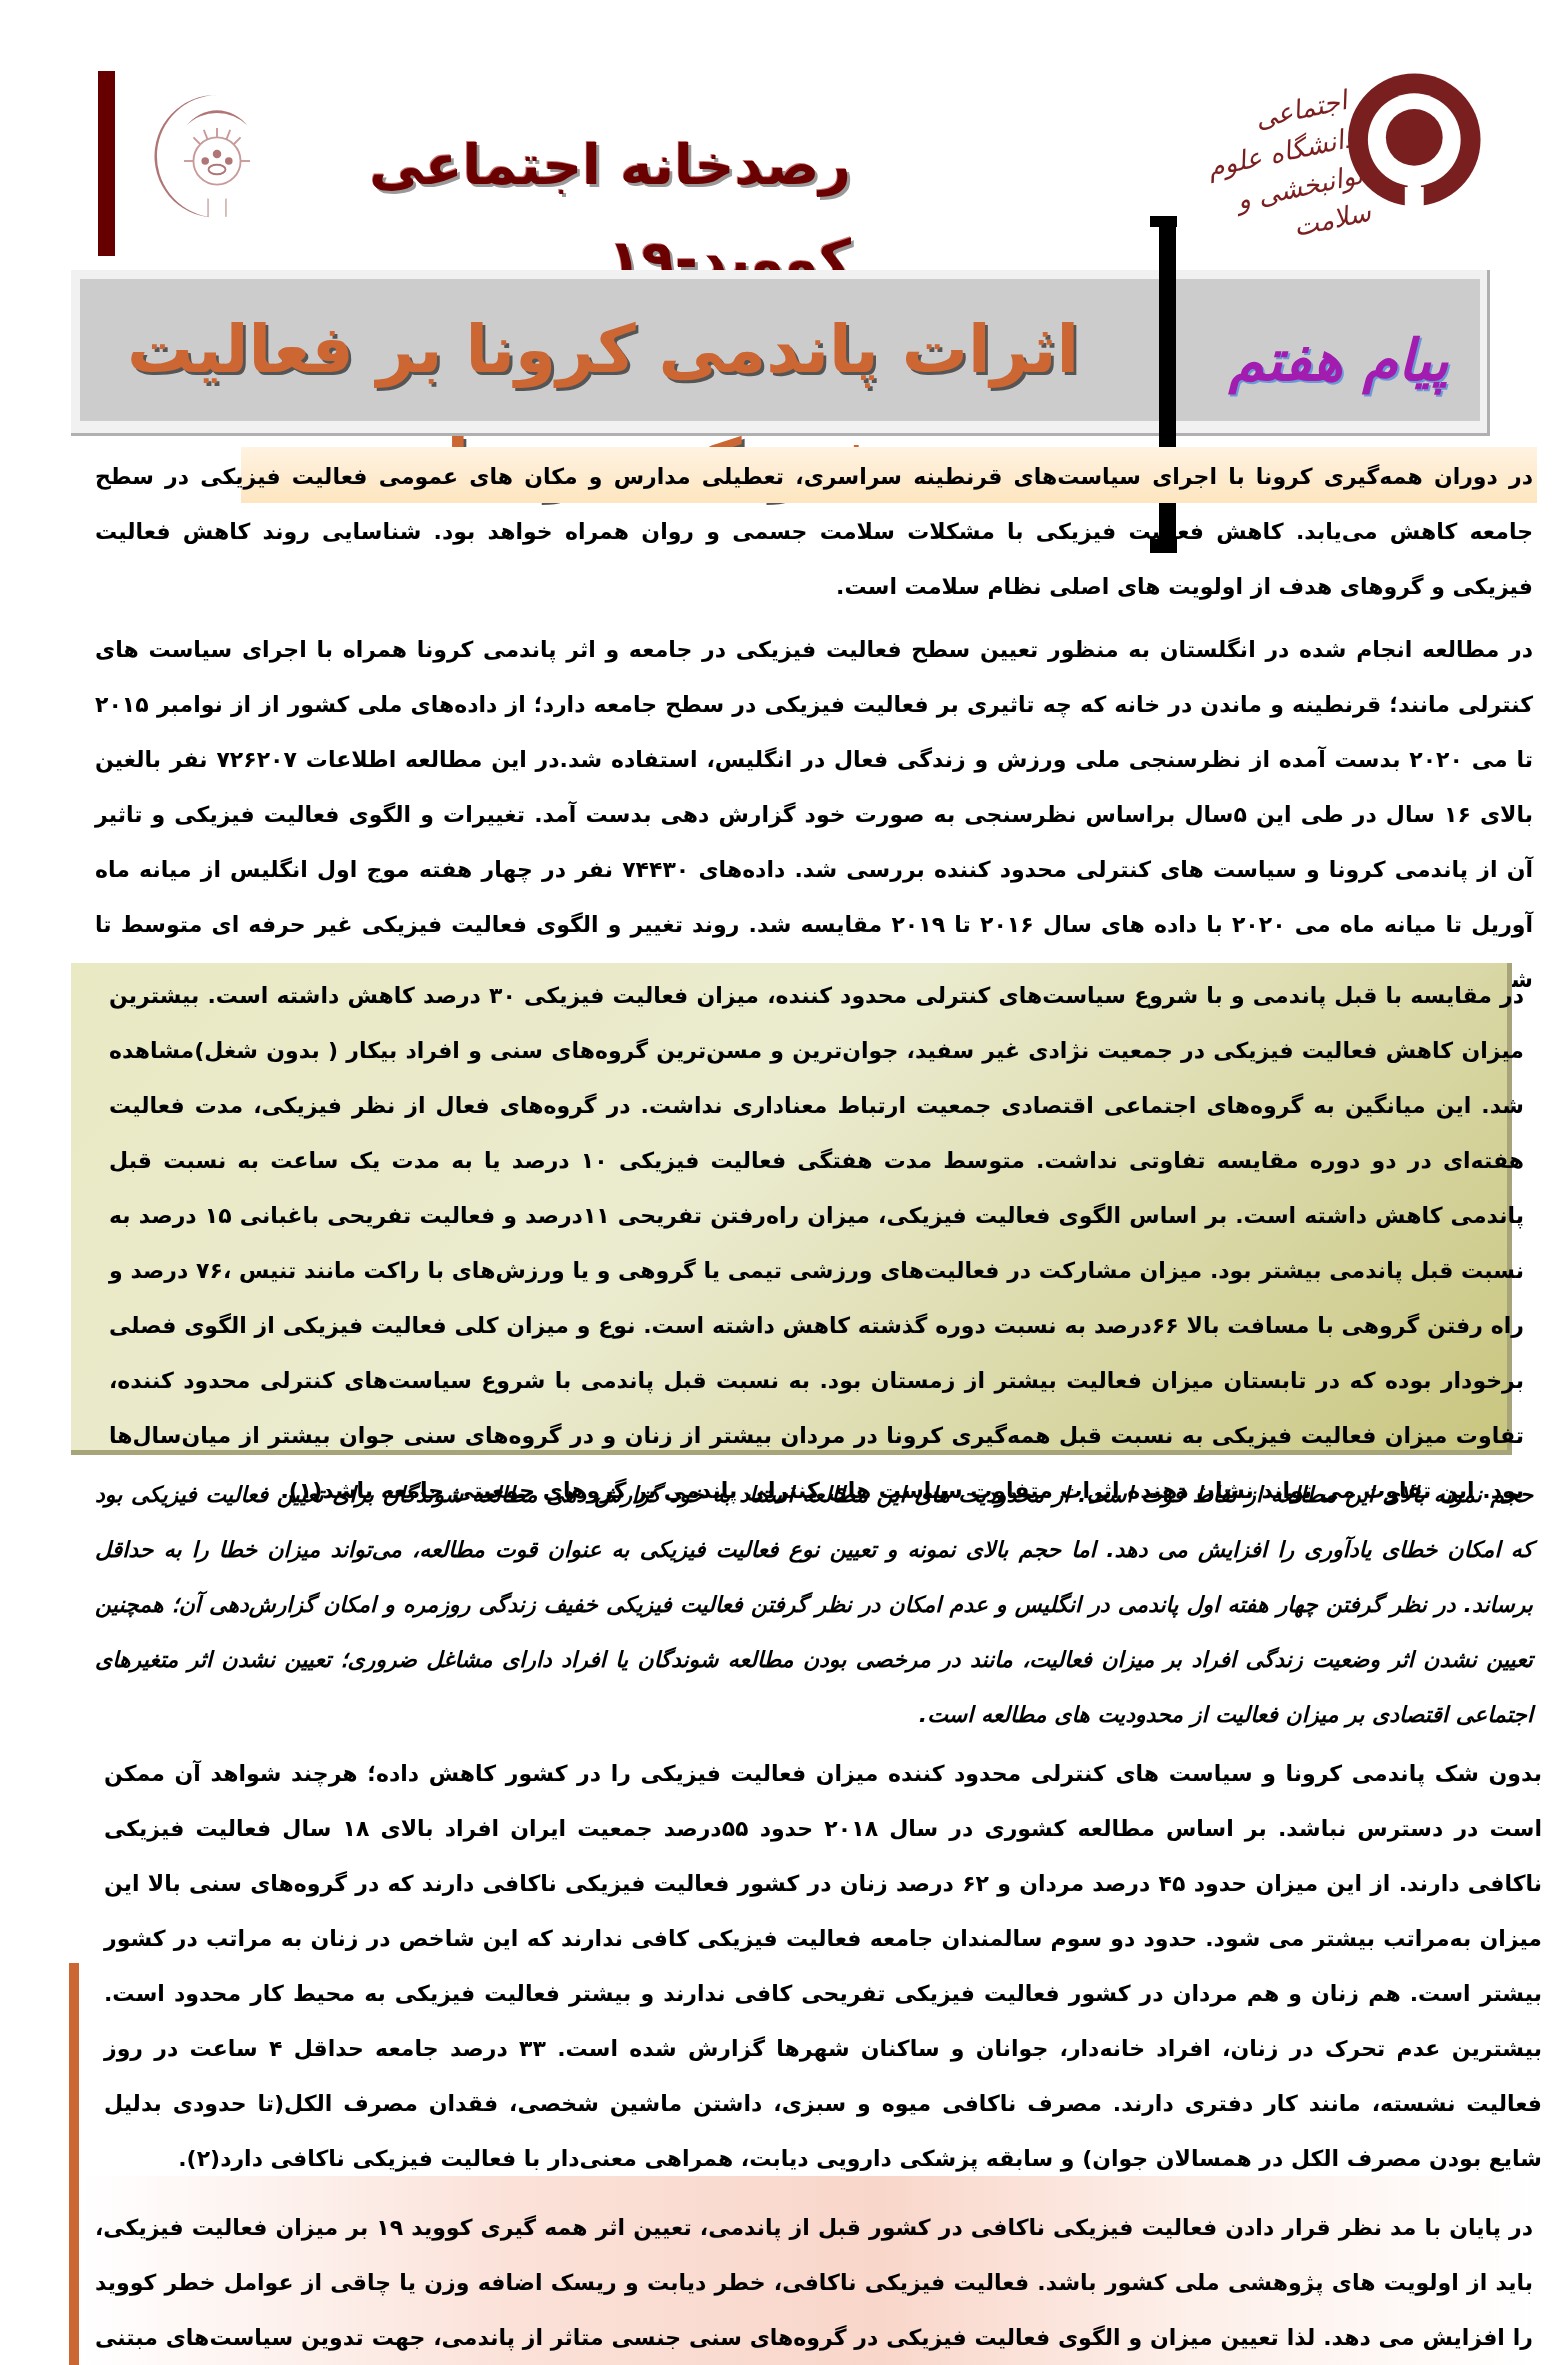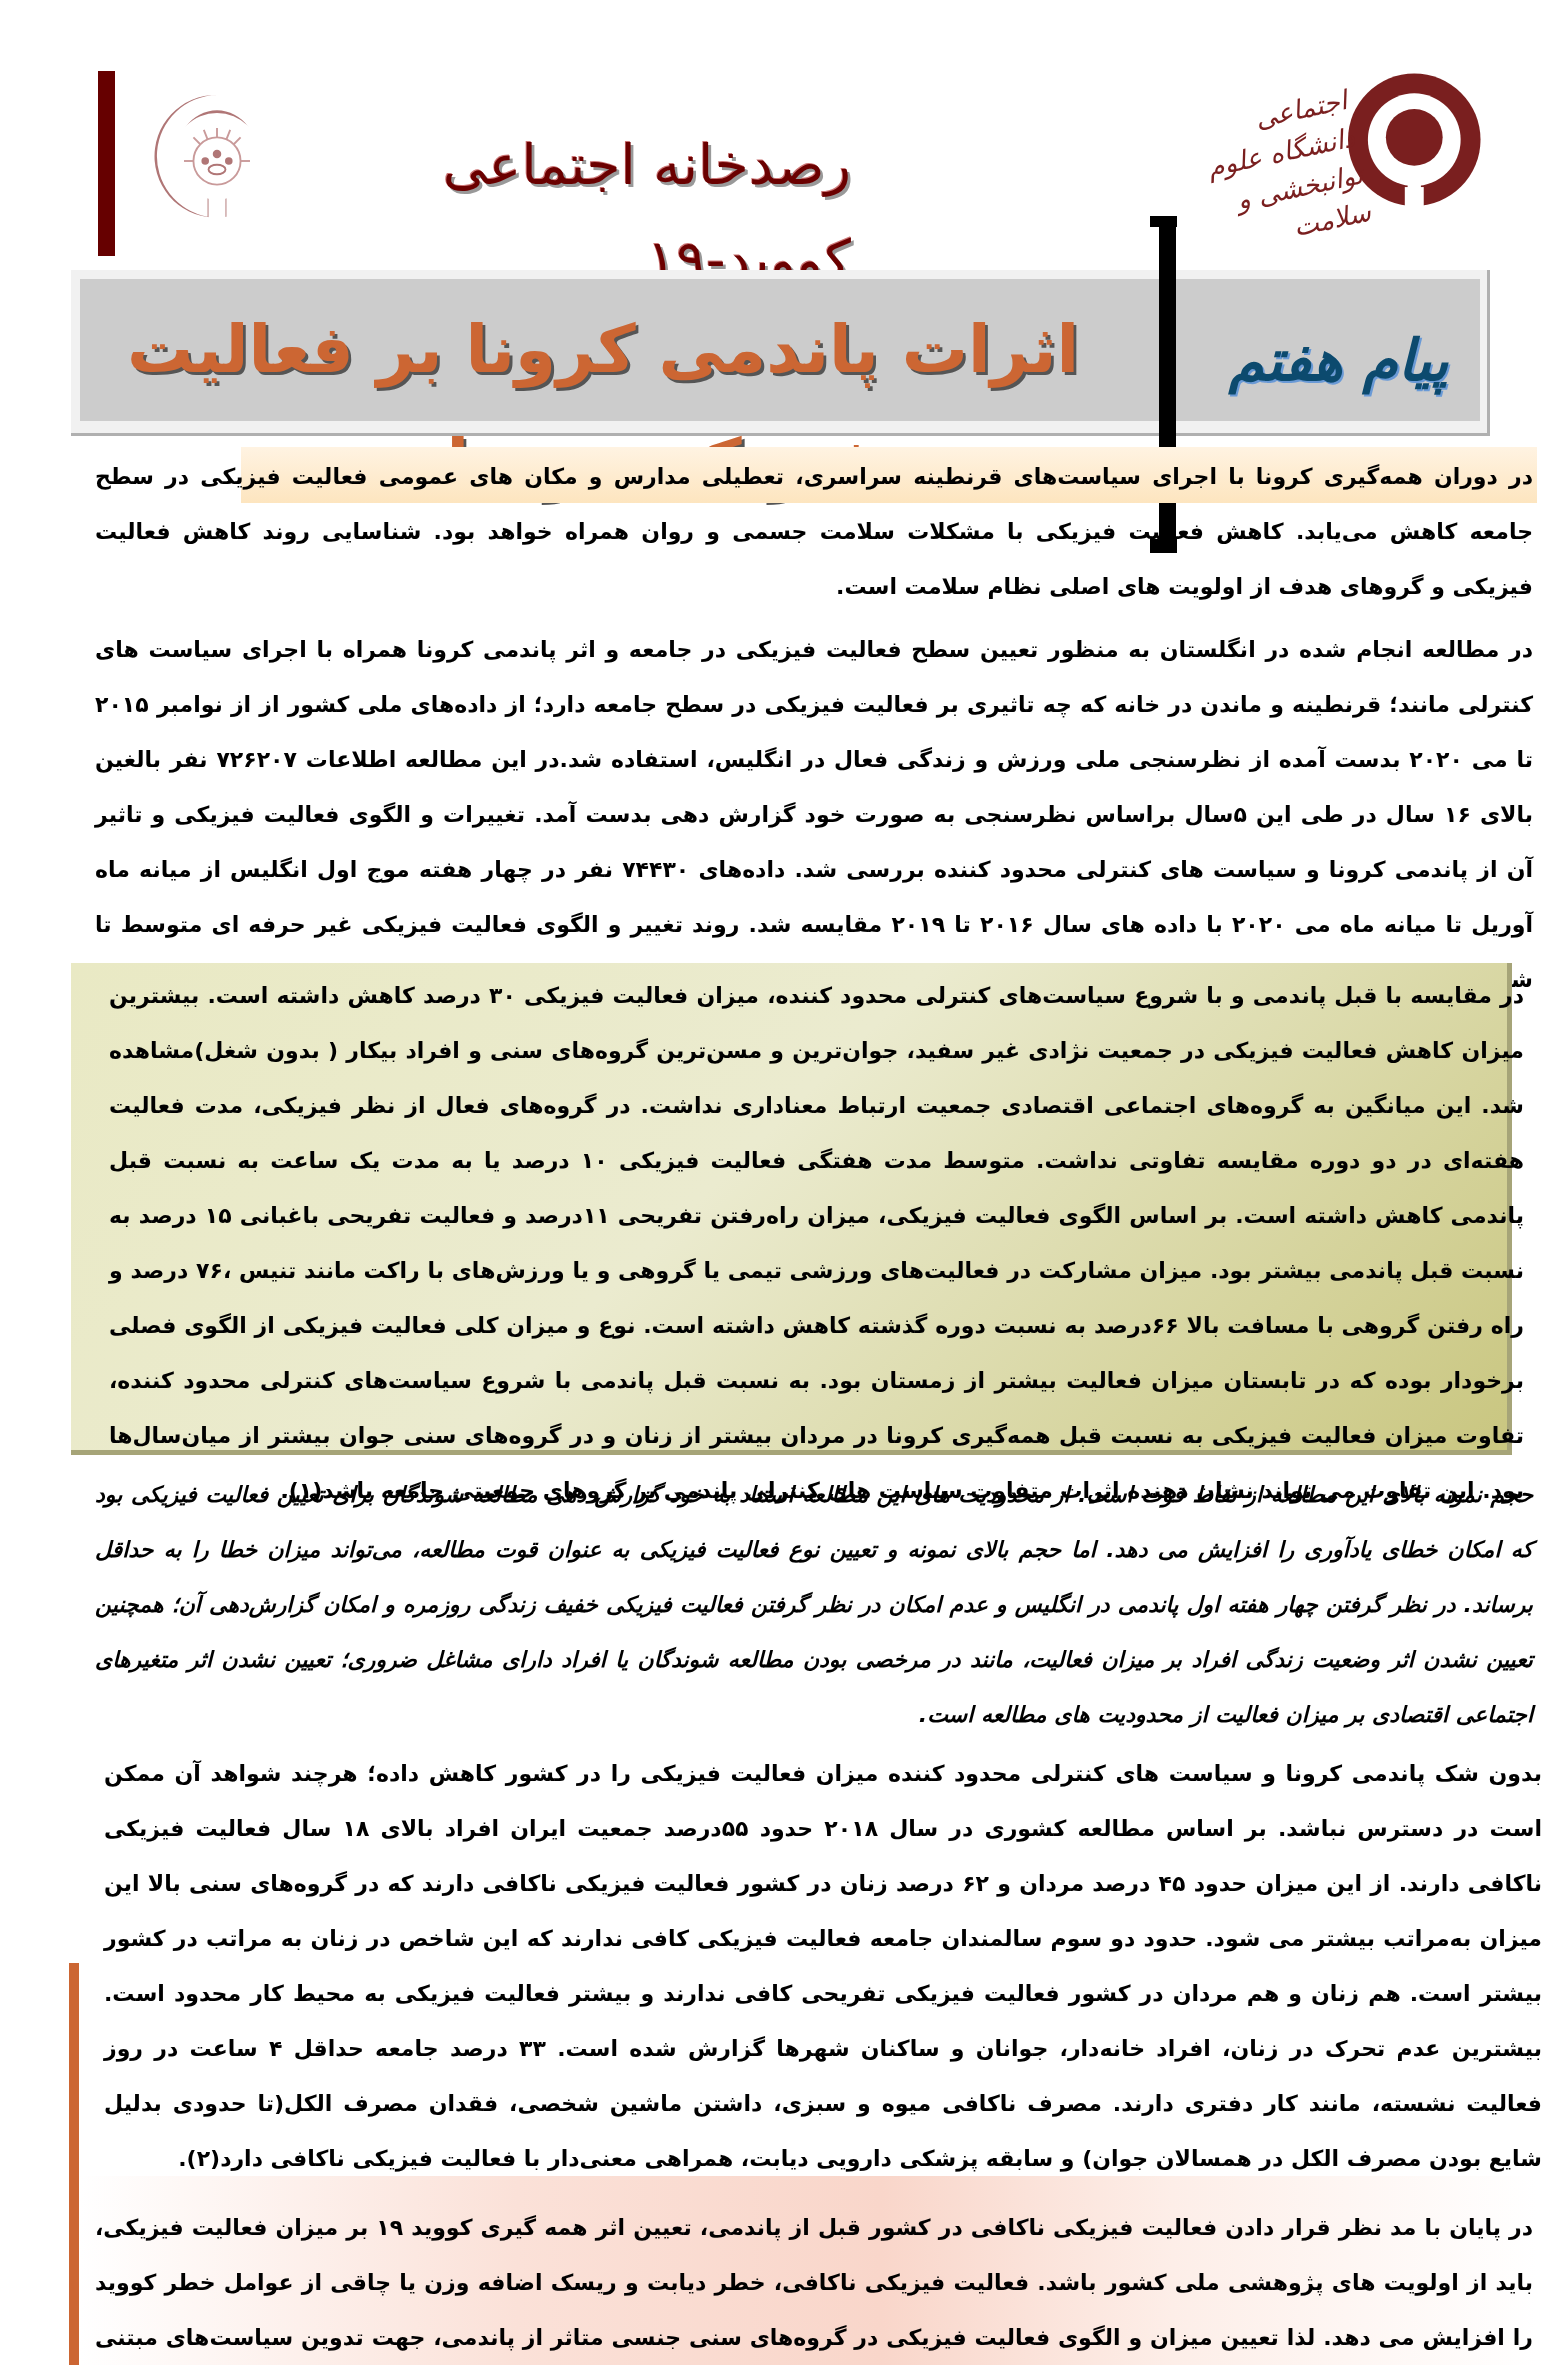--- a/index.html
+++ b/index.html
@@ -3,32 +3,32 @@
   <meta charset="utf-8">
   <style>
     html, body { margin: 0; padding: 0; background: #ffffff; }
     body { width: 1561px; height: 2853px; position: relative; overflow: hidden; font-family: "DejaVu Sans", sans-serif; color: #000; }
     .abs { position: absolute; }
 
     
     .bracket-left { left: 98px; top: 71px; width: 17px; height: 185px; border: 17px solid #660000; border-right: none; box-sizing: border-box; }
     .bracket-left::before { content:""; position:absolute; }
     .obs-logo { left: 151px; top: 90px; width: 132px; height: 142px; }
-    .obs-title { left: 331px; top: 118px; width: 520px; height: 95px; font-family: "DejaVu Sans", sans-serif; font-weight: normal; font-size: 55px; color: #6b0000; text-shadow: 2.8px 2.8px 0 #999, -0.9px -0.9px 0 #c77; direction: rtl; text-align: right; line-height: 95px; }
+    .obs-title { left: 331px; top: 118px; width: 520px; height: 95px; font-family: "DejaVu Sans", sans-serif; font-weight: bold; font-size: 55px; color: #6b0000; text-shadow: 2.8px 2.8px 0 #999, -0.9px -0.9px 0 #c77; direction: rtl; text-align: right; line-height: 95px; }
     .uni-logo { left: 1206px; top: 71px; width: 284px; height: 199px; }
     .uni-name { left: 1211px; top: 95px; width: 151px; height: 170px; color: #7a1f1f; font-family: "DejaVu Serif", serif; font-style: italic; font-size: 26.5px; direction: rtl; text-align: right; line-height: 38px; transform: rotate(-12deg); }
 
     .vbar { left: 1159px; top: 216px; width: 17px; height: 331px; background: #000; }
     .vbar-tab { left: 1150px; top: 216px; width: 26.5px; height: 11.4px; background: #000; }
     .vbar-tab2 { left: 1150px; top: 539px; width: 26.5px; height: 14px; background: #000; }
 
     .banner { left: 71px; top: 270px; width: 1419px; height: 166px; background: #f1f1f1; border-right: 3.8px solid #b0b0b0; border-bottom: 3.8px solid #b0b0b0; box-sizing: border-box; }
     .banner-inner { left: 80px; top: 279px; width: 1400px; height: 142px; background: #cccccc; }
     .banner-title { left: 118px; top: 293px; width: 970px; height: 114px; direction: rtl; text-align: center; font-family: "DejaVu Sans", sans-serif; font-weight: bold; font-size: 66px; color: #cc6633; text-shadow: 2.8px 2.8px 0 #555; line-height: 114px; letter-spacing: 1.9px; }
-    .banner-msg { left: 1192px; top: 303px; width: 293px; height: 114px; direction: rtl; text-align: center; font-family: "DejaVu Serif", serif; font-weight: bold; font-style: italic; font-size: 57px; color: #0c4a6e; text-shadow: 1.9px 1.9px 0 #6a9ad6; line-height: 114px; }
+    .banner-msg { left: 1192px; top: 303px; width: 293px; height: 114px; direction: rtl; text-align: center; font-family: "DejaVu Serif", serif; font-weight: bold; font-style: italic; font-size: 57px; color: #a21caf; text-shadow: 1.9px 1.9px 0 #6a9ad6; line-height: 114px; }
 
     
     .para { direction: rtl; text-align: justify; text-align-last: right; font-family: "DejaVu Sans", sans-serif; font-weight: bold; font-size: 22px; line-height: 55px; color: #000; }
     .intro-hl { left: 241px; top: 447px; width: 1296px; height: 56px; background: linear-gradient(180deg, #fff3e2 0%, #fde5bf 100%); }
     .p1 { left: 95px; top: 449px; width: 1438px; }
     .p2 { left: 95px; top: 622px; width: 1438px; }
     .box-green { left: 71px; top: 963px; width: 1441px; height: 492px; background: linear-gradient(135deg, #e9e9c4 0%, #ebebcf 45%, #c9c680 100%); border-right: 5.7px solid #a6a478; border-bottom: 5.7px solid #a6a478; box-sizing: border-box; }
     .p3 { left: 109px; top: 968px; width: 1415px; }
     .p4 { left: 95px; top: 1467px; width: 1438px; font-style: italic; }
     .orange-bar { left: 69px; top: 1963px; width: 10.4px; height: 459px; background: #cc6633; }

